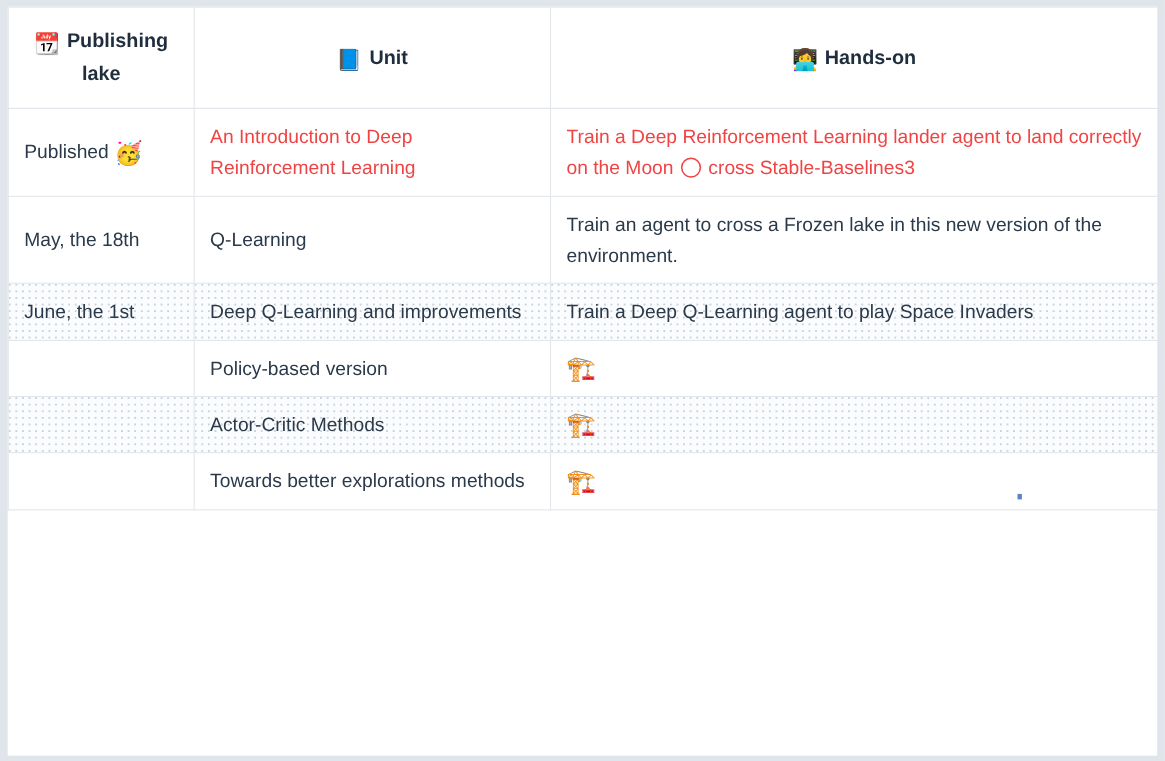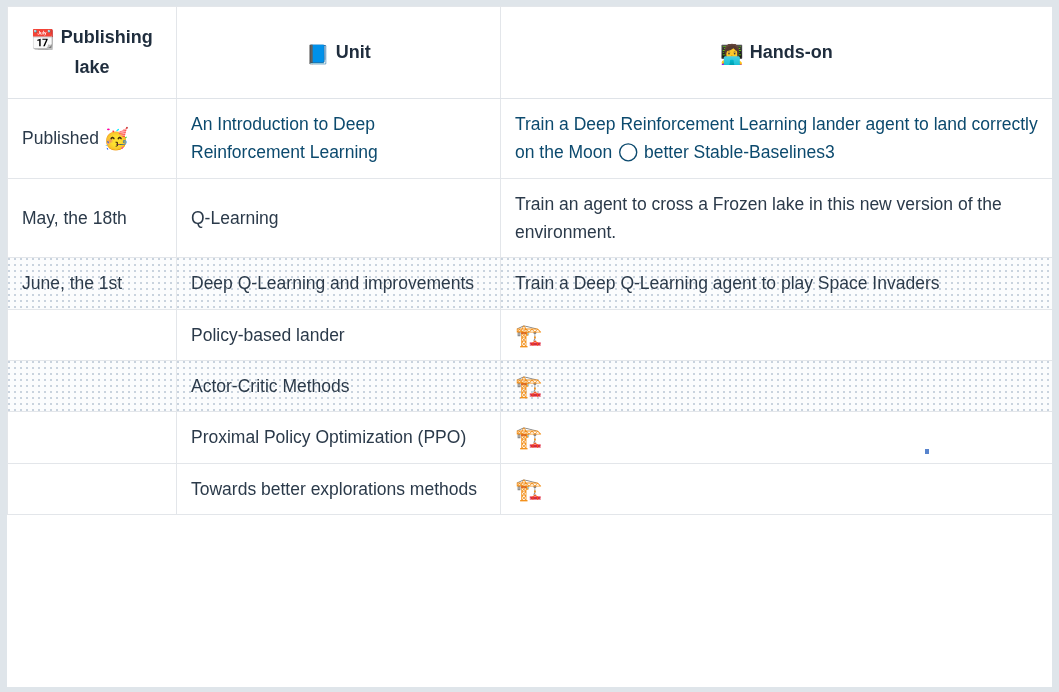--- a/index.html
+++ b/index.html
@@ -88,21 +88,21 @@
   td.unit-cell {
     text-align: left;
     color: #2b3a4a;
   }
   td.hands-cell {
     text-align: left;
     color: #2b3a4a;
   }
 
   .link {
-    color: #0c4a6e;
+    color: #ef4444;
     text-decoration: none;
     cursor: pointer;
   }
 
   .emoji {
     font-family: "DejaVu Sans", sans-serif;
     font-size: 17px;
     line-height: 1;
     display: inline-block;
     vertical-align: -2px;
@@ -163,48 +163,43 @@
           <span class="hdr-inner">
             <span class="emoji">👩‍💻</span><span>Hands-on</span>
           </span>
         </th>
       </tr>
     </thead>
     <tbody id="table-body">
         <tr class="plain">
           <td class="date-cell"><span>Published</span> <span class="emoji emoji-big">🥳</span></td>
           <td class="unit-cell"><a class="link" href="#">An Introduction to Deep Reinforcement Learning</a></td>
-          <td class="hands-cell"><a class="link" href="#"><span>Train a Deep Reinforcement Learning lander agent to land correctly on the Moon</span> <span class="emoji emoji-big">🌕</span> <span>better Stable-Baselines3</span></a></td>
+          <td class="hands-cell"><a class="link" href="#"><span>Train a Deep Reinforcement Learning lander agent to land correctly on the Moon</span> <span class="emoji emoji-big">🌕</span> <span>cross Stable-Baselines3</span></a></td>
         </tr>
         <tr class="plain">
           <td class="date-cell"><span>May, the 18th</span></td>
           <td class="unit-cell"><span>Q-Learning</span></td>
           <td class="hands-cell"><span><span>Train an agent to cross a Frozen lake in this new version of the environment.</span></span></td>
         </tr>
         <tr class="striped">
           <td class="date-cell"><span>June, the 1st</span></td>
           <td class="unit-cell"><span>Deep Q-Learning and improvements</span></td>
           <td class="hands-cell"><span><span>Train a Deep Q-Learning agent to play Space Invaders</span></span></td>
         </tr>
         <tr class="plain">
           <td class="date-cell"></td>
-          <td class="unit-cell"><span>Policy-based lander</span></td>
+          <td class="unit-cell"><span>Policy-based version</span></td>
           <td class="hands-cell"><span><span class="emoji emoji-only">🏗️</span></span></td>
         </tr>
         <tr class="striped">
           <td class="date-cell"></td>
           <td class="unit-cell"><span>Actor-Critic Methods</span></td>
           <td class="hands-cell"><span><span class="emoji emoji-only">🏗️</span></span></td>
         </tr>
         <tr class="plain">
           <td class="date-cell"></td>
-          <td class="unit-cell"><span>Proximal Policy Optimization (PPO)</span></td>
-          <td class="hands-cell"><span><span class="emoji emoji-only">🏗️</span></span></td>
-        </tr>
-        <tr class="plain">
-          <td class="date-cell"></td>
           <td class="unit-cell"><span>Towards better explorations methods</span></td>
           <td class="hands-cell"><span><span class="emoji emoji-only">🏗️</span></span></td>
         </tr>
       </tbody>
   </table>
   <div class="stray-dot"></div>
 </div>
 
 </body></html>

